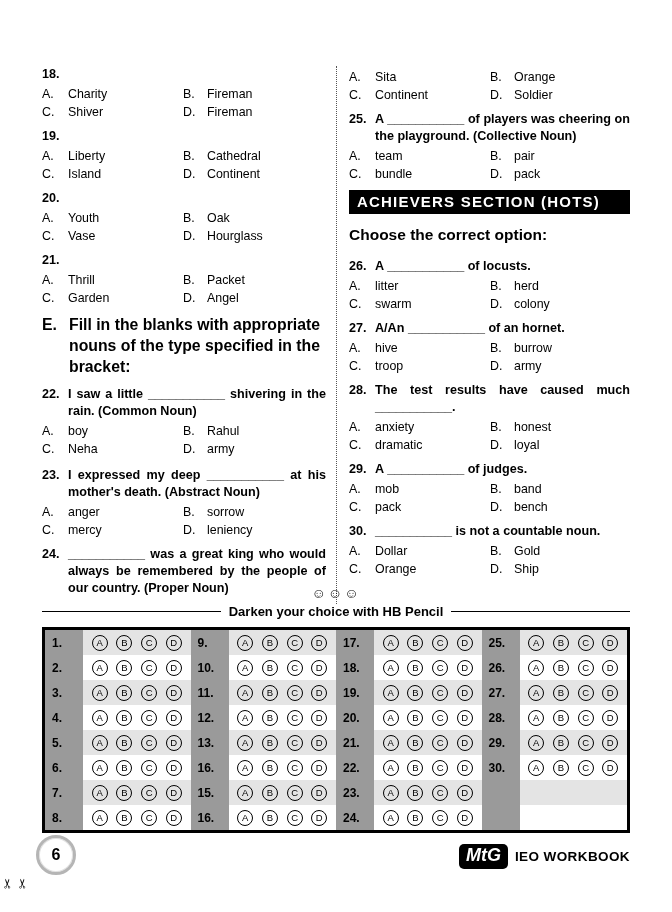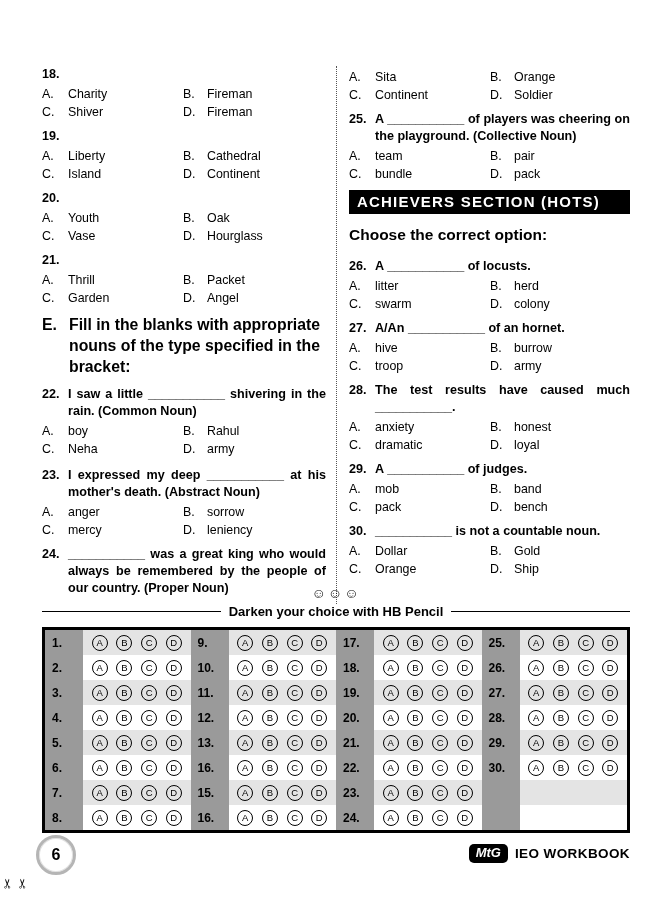--- a/index.html
+++ b/index.html
@@ -50,21 +50,21 @@
     display:flex; align-items:center; justify-content:center;
     font-size:9.5px; line-height:1; background:transparent; }
 
   .page-circle { position:absolute; left:36px; top:835px; width:40px; height:40px;
     border:3px solid #b5b5b5; border-radius:50%; box-shadow:inset 0 0 0 1px #e2e2e2;
     display:flex; align-items:center; justify-content:center;
     font-weight:bold; font-size:16px; }
   .brand { position:absolute; right:42px; top:844px; display:flex;
     align-items:center; gap:7px; }
   .logo { background:#000; color:#fff; font-weight:bold; font-style:italic;
-    font-size:13px; padding:1px 7px 3px; border-radius:5px; }
+    font-size:18px; padding:1px 7px 3px; border-radius:5px; }
   .wb { font-weight:bold; font-size:13.5px; letter-spacing:0.4px; }
 
   .scissors { position:absolute; left:2px; top:876px; font-size:13px; }
   .scissors span { display:inline-block; transform:rotate(-90deg); }
 </style>
 </head>
 <body>
 
 <div class="columns">
   <div class="col col-left" id="col-left">

